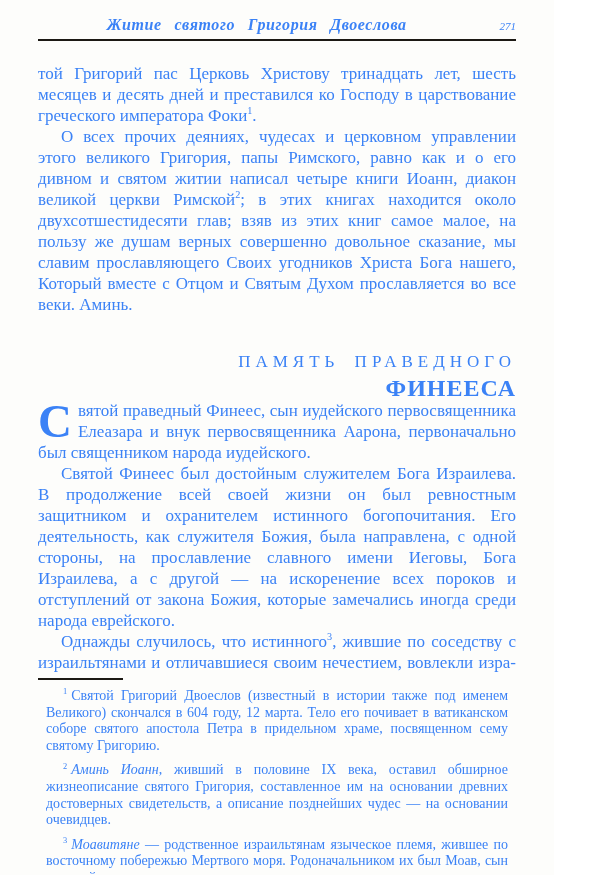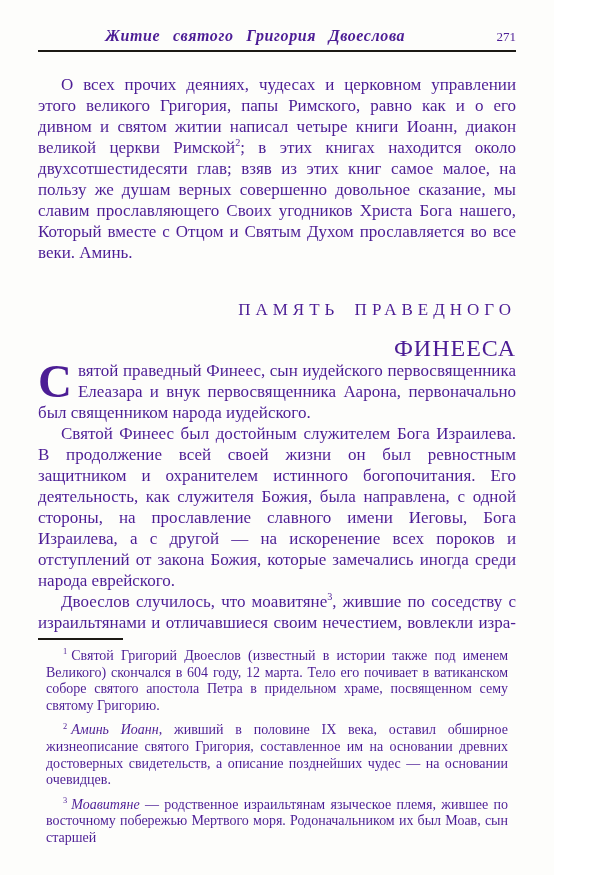--- a/index.html
+++ b/index.html
@@ -6,45 +6,46 @@
     margin: 0;
     padding: 0;
     background: #ffffff;
   }
   .page {
     position: relative;
     width: 554px;
     height: 875px;
     box-sizing: border-box;
     margin: 0;
-    padding: 26px 38px 0 38px;
+    padding: 15px 38px 0 38px;
     background: #fdfdfb;
-    color: #4c1d95;
+    color: #3b82f6;
     font-family: "Liberation Serif", "DejaVu Serif", serif;
     overflow: hidden;
   }
   
   .hdr-row {
     display: flex;
     align-items: baseline;
   }
   .hdr-title {
     flex: 1;
     text-align: center;
     font-style: italic;
     font-weight: bold;
     font-size: 16px;
     line-height: 20px;
     word-spacing: 8px;
     letter-spacing: 0.6px;
   }
   .hdr-num {
-    font-size: 13px;
+    font-size: 11px;
     line-height: 20px;
     margin-left: 24px;
+    font-style: italic;
   }
   .hdr-rule {
     border: none;
     border-top: 2.5px solid #1c1914;
     margin: 3px 0 0 0;
   }
   
   .body-text {
     margin-top: 22px;
     font-size: 17px;
@@ -68,24 +69,24 @@
     margin-top: 38px;
     text-align: right;
   }
   .sh-line1 {
     font-size: 17px;
     line-height: 18px;
     letter-spacing: 5px;
     word-spacing: 6px;
   }
   .sh-line2 {
-    margin-top: 17px;
+    margin-top: 5px;
     font-size: 24px;
     line-height: 24px;
-    font-weight: normal;
+    font-weight: bold;
     letter-spacing: 1px;
   }
   
   .dp-start { margin-top: 30px; }
   .dropcap {
     float: left;
     font-weight: bold;
     font-size: 47px;
     line-height: 37px;
     padding: 3px 6px 0 0;
@@ -114,35 +115,36 @@
 <div class="page">
 
   <div class="hdr-row">
     <div class="hdr-title">Житие святого Григория Двоеслова</div>
     <div class="hdr-num">271</div>
   </div>
   <hr class="hdr-rule">
 
   <div class="body-text">
 
+    <p class="noindent"><span>той Григорий пас Церковь Христову тринадцать лет, шесть месяцев и десять дней и преставился ко Господу в царствование греческого императора Фоки</span><sup>1</sup><span>.</span></p>
 
     <p><span>О всех прочих деяниях, чудесах и церковном управлении этого великого Григория, папы Римского, равно как и о его дивном и свя­том житии написал четыре книги Иоанн, диакон великой церкви Римской</span><sup>2</sup><span>; в этих книгах находится около двухсотшестидесяти глав; взяв из этих книг самое малое, на пользу же душам верных совер­шенно довольное сказание, мы славим прославляющего Своих угод­ников Христа Бога нашего, Который вместе с Отцом и Святым Ду­хом прославляется во все веки. Аминь.</span></p>
 
     <div class="section-heading">
       <div class="sh-line1">ПАМЯТЬ ПРАВЕДНОГО</div>
       <div class="sh-line2">ФИНЕЕСА</div>
     </div>
 
     <p class="noindent dp-start">
       <span class="dropcap">С</span><span><span>вятой праведный Финеес, сын иудейского первосвященника Елеазара и внук первосвященника Аарона, первоначально был священником народа иудейского.</span></span>
     </p>
 
     <p><span>Святой Финеес был достойным служителем Бога Израилева. В продолжение всей своей жизни он был ревностным защитником и охранителем истинного богопочитания. Его деятельность, как слу­жителя Божия, была направлена, с одной стороны, на прославление славного имени Иеговы, Бога Израилева, а с другой — на искорене­ние всех пороков и отступлений от закона Божия, которые замеча­лись иногда среди народа еврейского.</span></p>
 
-    <p class="cont"><span>Двоеслов случилось, что моавитяне</span><sup>3</sup><span>, жившие по соседству с израильтянами и отличавшиеся своим нечестием, вовлекли изра-</span></p>
+    <p class="cont"><span>Однажды случилось, что истинного</span><sup>3</sup><span>, жившие по соседству с израильтянами и отличавшиеся своим нечестием, вовлекли изра-</span></p>
   </div>
 
   <hr class="fn-sep">
   <div class="footnotes">
 
     <p>
       <sup class="fn-marker">1</sup><span><span>Святой Григорий Двоеслов (известный в истории также под именем Вели­кого) скончался в 604 году, 12 марта. Тело его почивает в ватиканском собо­ре святого апостола Петра в придельном храме, посвященном сему святому Гри­горию.</span></span>
     </p>
 
     <p>

